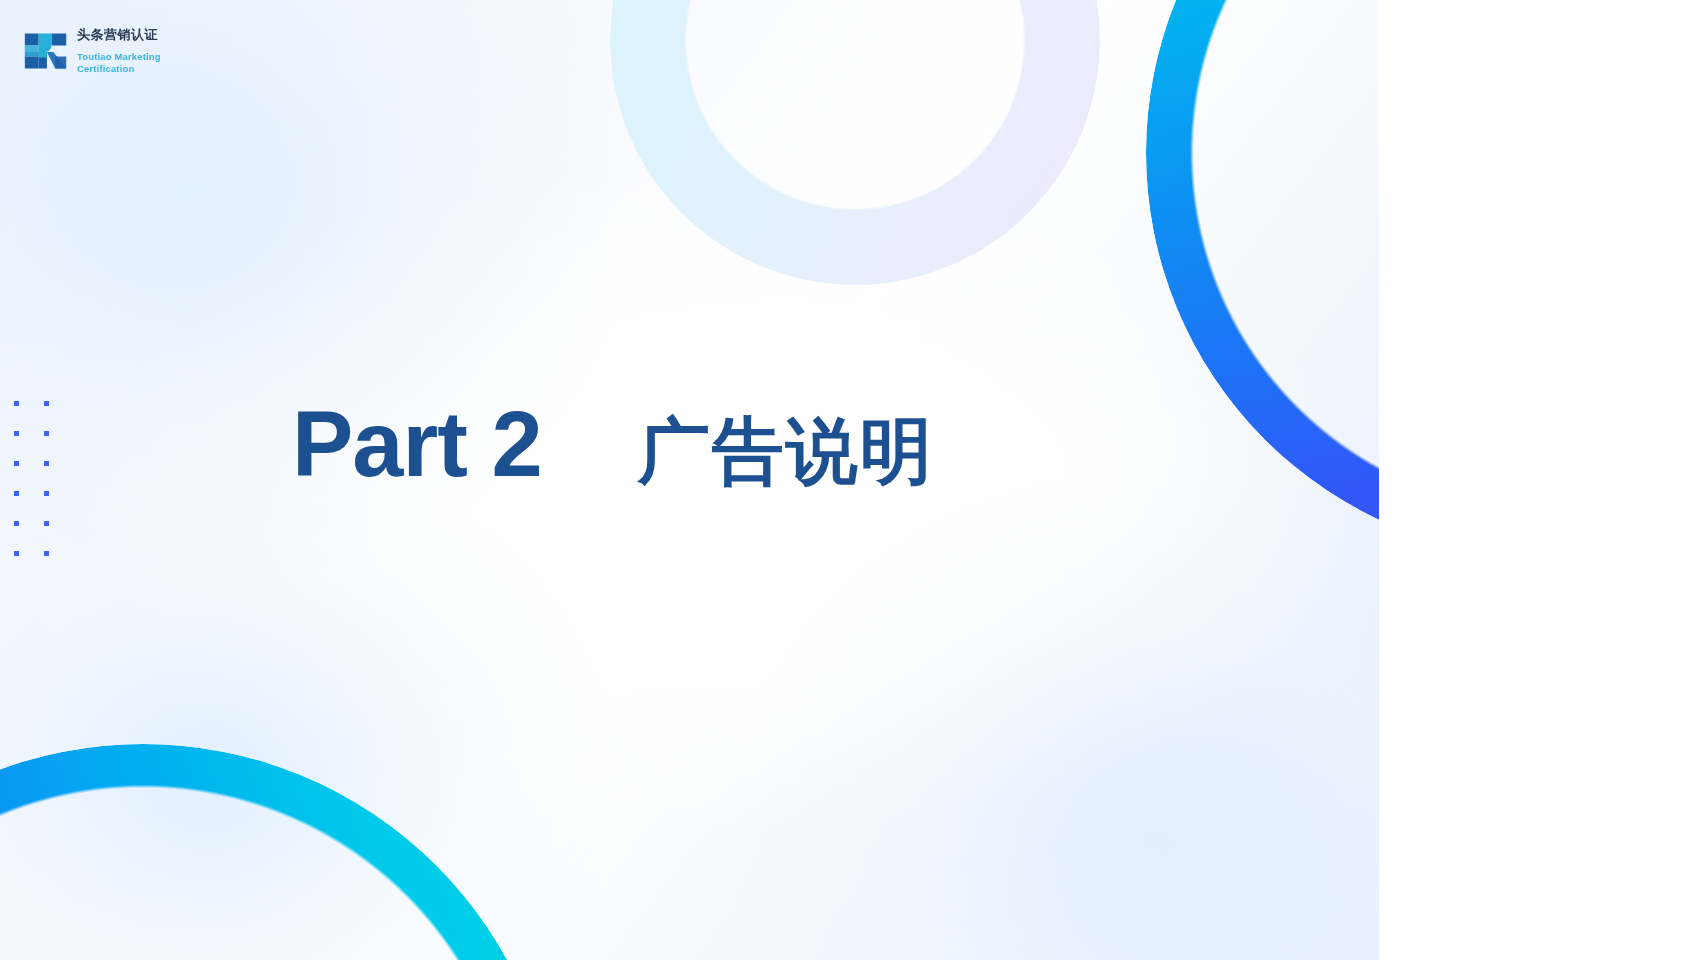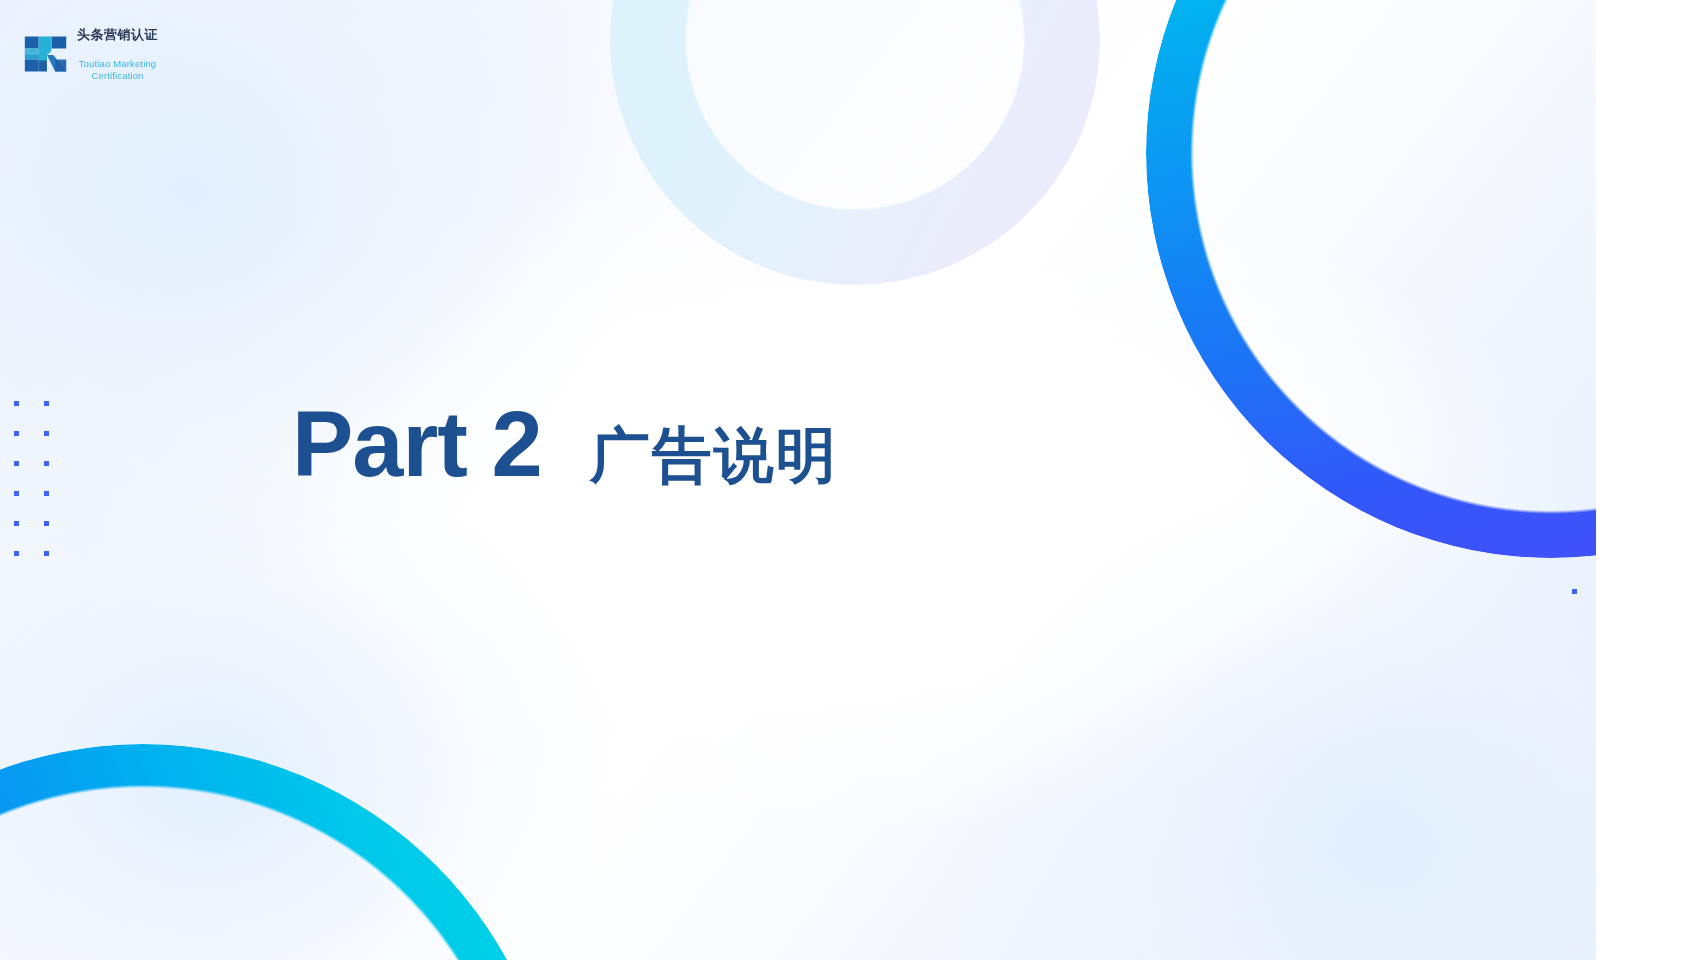--- a/index.html
+++ b/index.html
@@ -7,21 +7,21 @@
     margin: 0;
     padding: 0;
     background: #ffffff;
   }
   body {
     font-family: "Liberation Sans", "DejaVu Sans", sans-serif;
   }
 
   .slide {
     position: relative;
-    width: 1596px;
+    width: 1379px;
     height: 960px;
     overflow: hidden;
     background: #ffffff;
   }
 
   
   .bg-base {
     position: absolute;
     inset: 0;
     background:
@@ -156,50 +156,49 @@
     padding-top: 1px;
   }
   .logo-cn {
     font-size: 13px;
     font-weight: 700;
     color: #2b3a55;
     letter-spacing: 0.5px;
     white-space: nowrap;
   }
   .logo-en {
-    margin-top: 17px;
+    margin-top: 10px;
     font-size: 9.5px;
-    font-weight: 400;
+    font-weight: 700;
     color: #35b6e5;
     letter-spacing: 0.15px;
     line-height: 1.22;
     white-space: nowrap;
-    text-align: center;
   }
 
   
   .title-block {
     position: absolute;
     left: 292px;
     top: 398px;
     display: flex;
     align-items: baseline;
     color: #1d5091;
   }
   .title-part {
     font-size: 92px;
     font-weight: 700;
     letter-spacing: -1px;
     line-height: 1;
     white-space: nowrap;
     text-align: center;
   }
   .title-cn {
-    margin-left: 48px;
-    font-size: 60px;
+    margin-left: 96px;
+    font-size: 72px;
     font-weight: 700;
     letter-spacing: 2px;
     line-height: 1;
     white-space: nowrap;
     font-family: Liberation Serif, serif;
   }
 </style>
 </head>
 <body>
 

